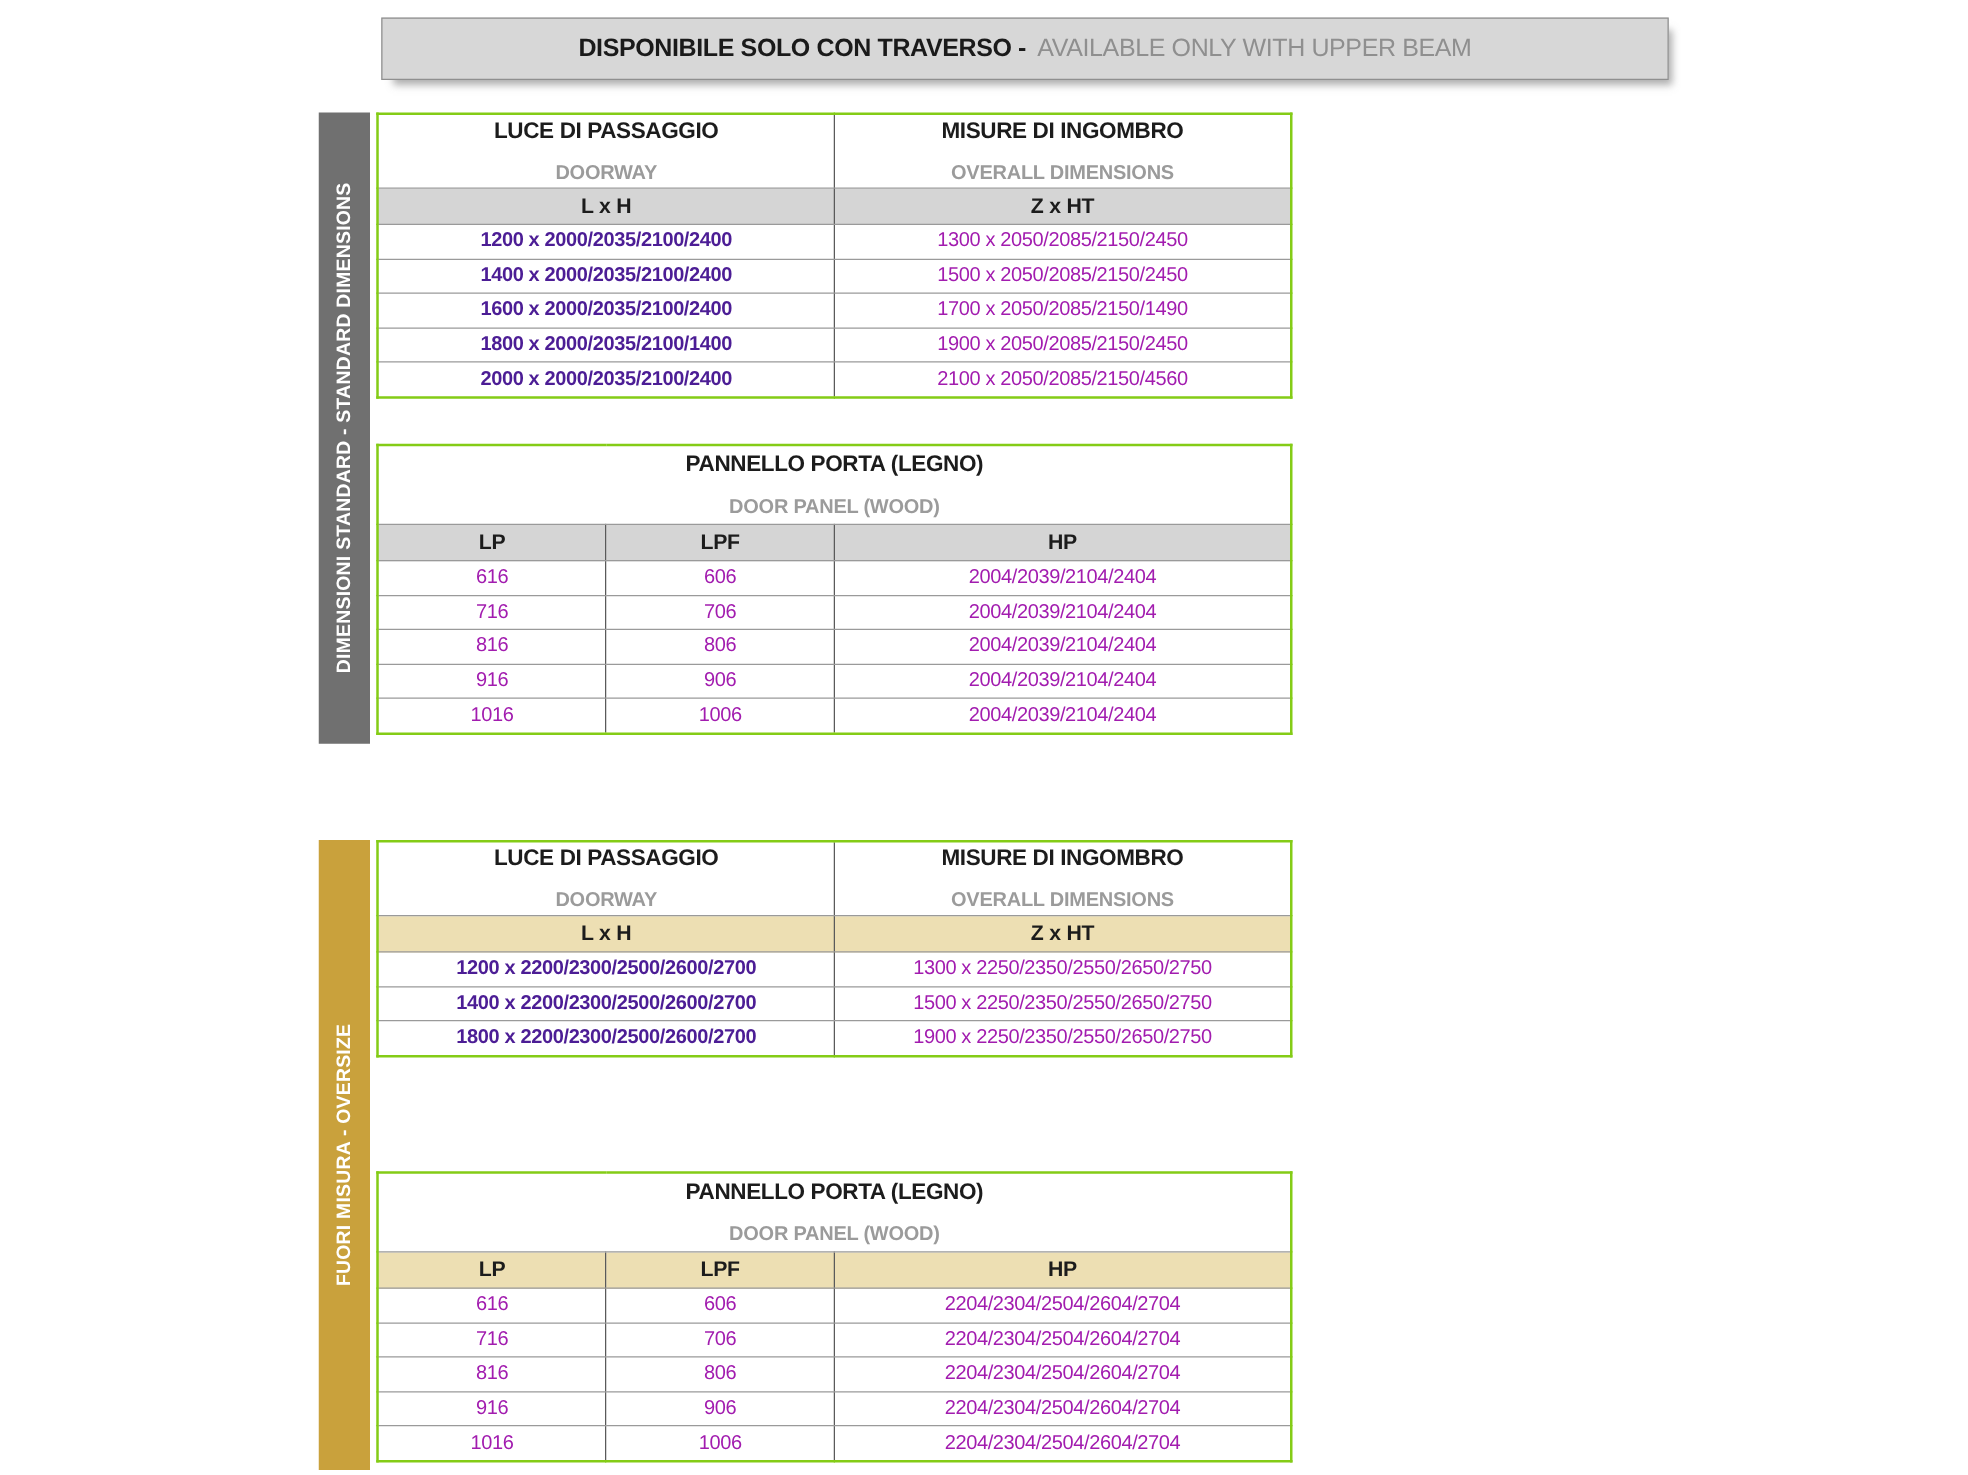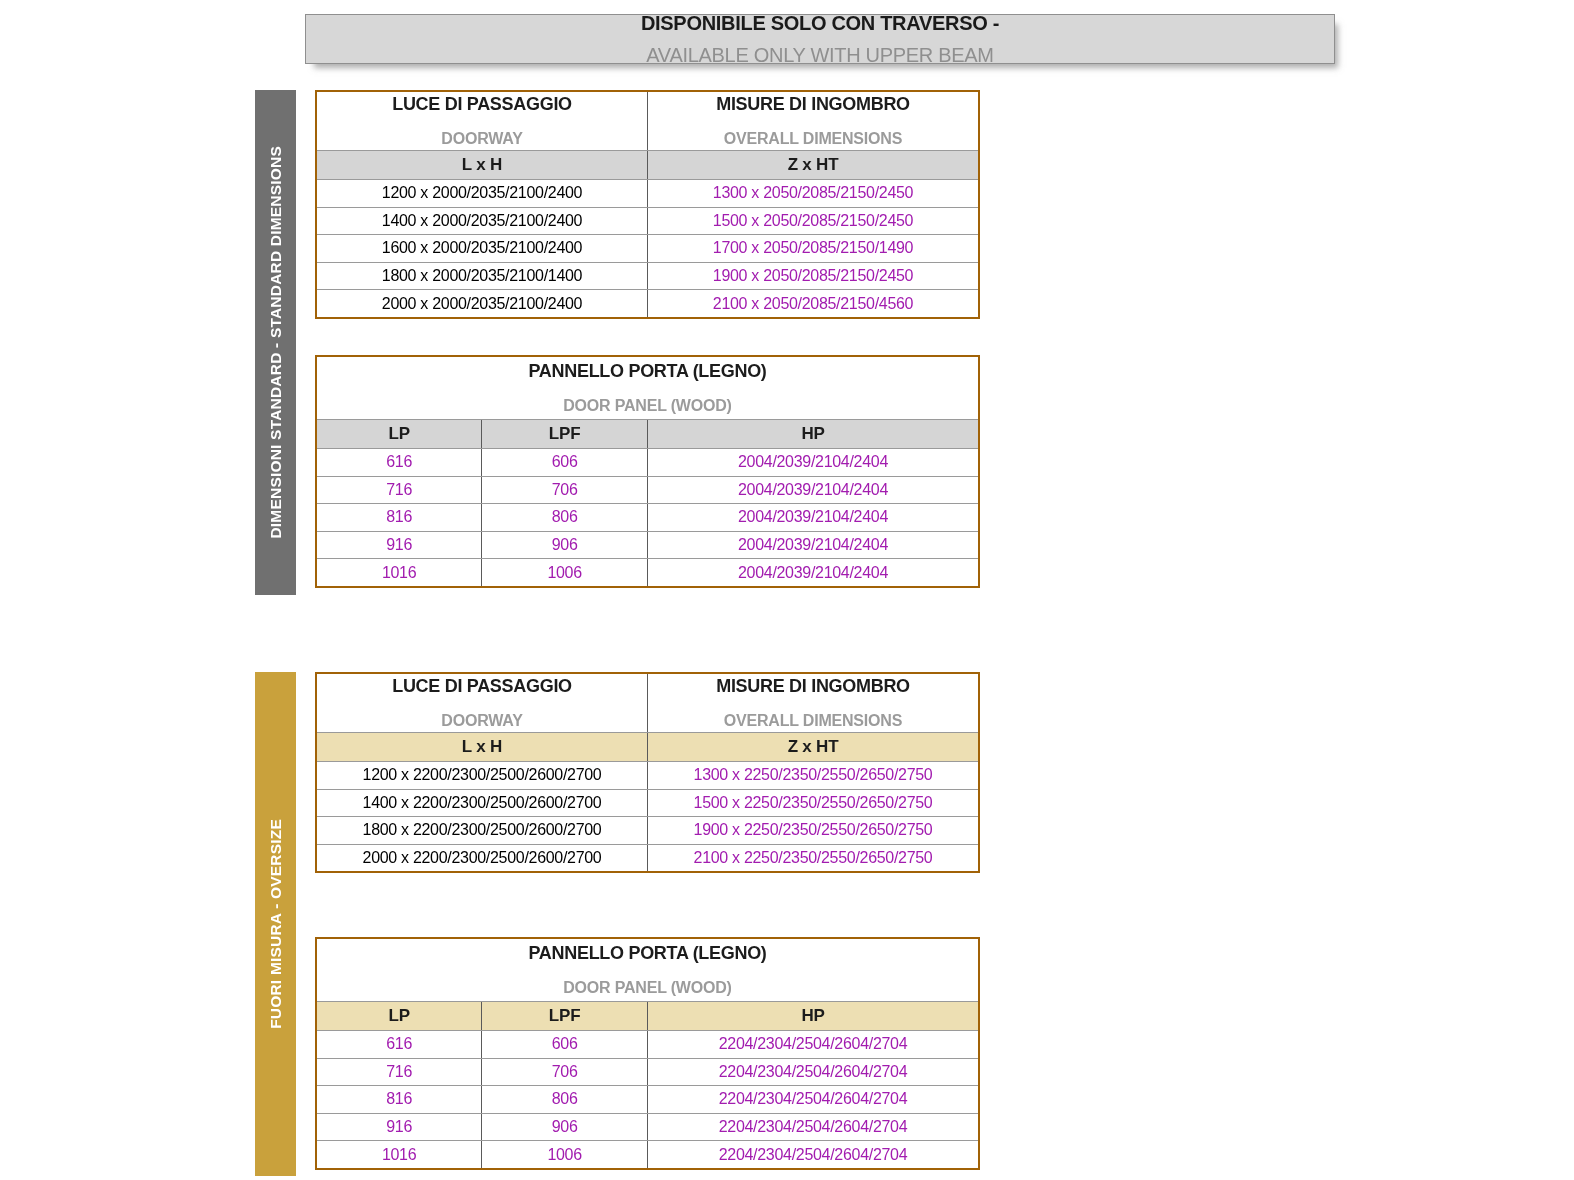--- a/index.html
+++ b/index.html
@@ -12,66 +12,66 @@
   }
 
   
   .banner {
     position:absolute; left:305px; top:14px;
     width:1028px; height:48px;
     background:#d7d7d7;
     border:1px solid #8f8f8f;
     box-shadow:6px 7px 6px -3px rgba(110,110,110,0.55);
     display:flex; align-items:center; justify-content:center;
-    gap:9px; white-space:nowrap;flex-direction:column;
+    gap:9px; white-space:nowrap;
   }
   .banner-it { font-size:20px; font-weight:bold; color:#1a1a1a; letter-spacing:-0.3px; }
   .banner-en { font-size:20px; color:#8f8f8f; letter-spacing:-0.3px; }
 
   
   .side-bar {
     position:absolute; left:255px; width:41px;
     display:flex; align-items:center; justify-content:center;
   }
   .side-bar.gray { background:#707070; }
   .side-bar.gold { background:#c9a13c; }
   .side-text {
     writing-mode:vertical-rl;
     transform:rotate(180deg);
     color:#ffffff; font-weight:bold; font-size:15.5px;
     letter-spacing:0.2px; white-space:nowrap;
   }
 
   
   table.tbl {
-    position:absolute; left:315px;
-    width:665px;
+    position:absolute; left:301px;
+    width:733px;
     border-collapse:collapse; table-layout:fixed;
     background:#ffffff;
-    border:2px solid #a16207;
+    border:2px solid #84cc16;
   }
   table.tbl th, table.tbl td {
     border-left:1px solid #5a5a5a;
     border-right:1px solid #5a5a5a;
     border-top:1px solid #9a9a9a;
     border-bottom:1px solid #9a9a9a;
     text-align:center; vertical-align:middle;
     padding:0;
   }
   .title-cell { height:58px; background:#ffffff; }
   .panel-title-cell { height:62px; background:#ffffff; }
   .t-it { font-size:18px; font-weight:bold; color:#1c1c1c; letter-spacing:-0.3px; line-height:1.25; }
   .t-en { font-size:16px; color:#9b9b9b; letter-spacing:-0.2px; line-height:1.25; margin-top:14px; }
 
   .sub-row th { height:28px; font-size:17px; font-weight:bold; color:#1c1c1c; letter-spacing:-0.2px;margin-top:28px; }
   .theme-gray .sub-row th  { background:#d5d5d5; }
   .theme-gold .sub-row th  { background:#eddfb3; }
 
   .data-row td { height:26.6px; font-size:16px; color:#a21caf; letter-spacing:-0.3px; }
-  .doorway-tbl .data-row td:first-child { font-weight:normal; color:#000000;margin-left:13px; }
+  .doorway-tbl .data-row td:first-child { font-weight:bold; color:#4c1d95;margin-left:13px; }
 </style>
 </head>
 <body>
 
 <div class="banner">
   <span class="banner-it">DISPONIBILE SOLO CON TRAVERSO -</span>
   <span class="banner-en">AVAILABLE ONLY WITH UPPER BEAM</span>
 </div>
 
 <div class="side-bar gray" style="top:90px; height:505px;">
@@ -196,24 +196,20 @@
       <td>1300 x 2250/2350/2550/2650/2750</td>
     </tr>
     <tr class="data-row">
       <td>1400 x 2200/2300/2500/2600/2700</td>
       <td>1500 x 2250/2350/2550/2650/2750</td>
     </tr>
     <tr class="data-row">
       <td>1800 x 2200/2300/2500/2600/2700</td>
       <td>1900 x 2250/2350/2550/2650/2750</td>
     </tr>
-    <tr class="data-row">
-      <td>2000 x 2200/2300/2500/2600/2700</td>
-      <td>2100 x 2250/2350/2550/2650/2750</td>
-    </tr>
   </tbody>
 </table>
 
 <table class="tbl panel-tbl theme-gold" style="top:937px;">
   <colgroup>
       <col style="width:25%">
       <col style="width:25%">
       <col style="width:50%">
     </colgroup>
   <tbody>

